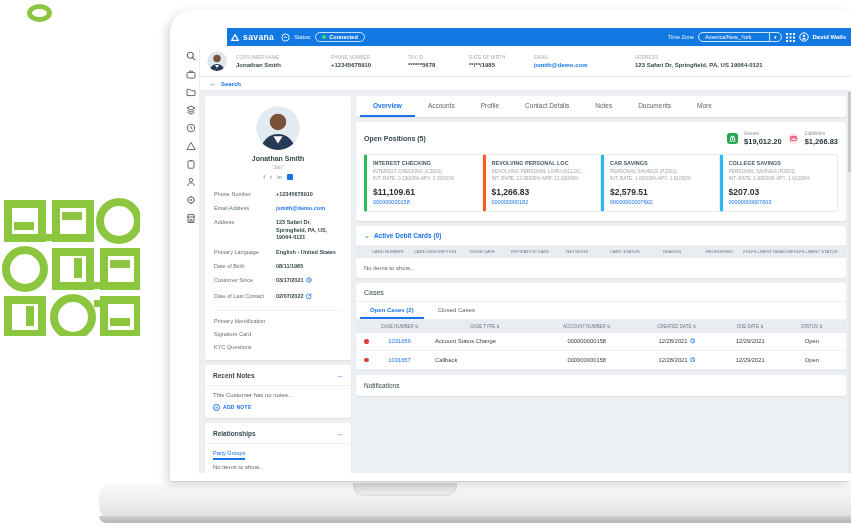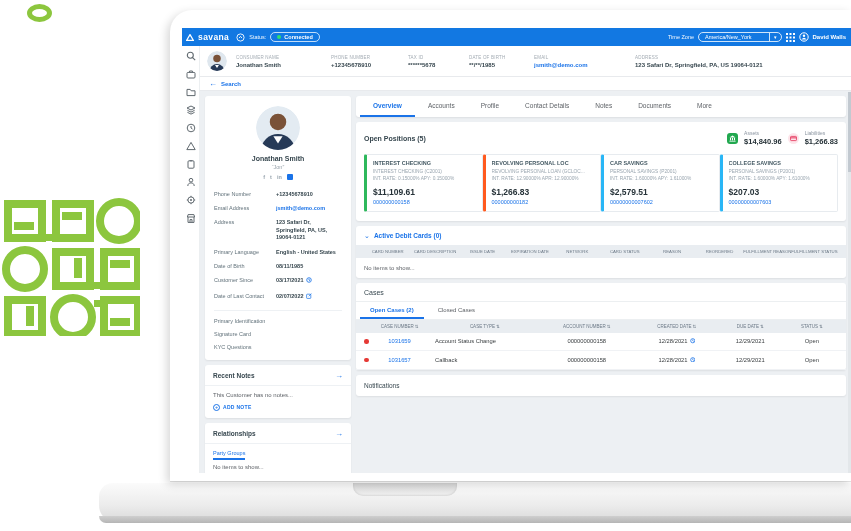--- a/index.html
+++ b/index.html
@@ -21,21 +21,21 @@
     background:linear-gradient(180deg,#d6d6d6,#f1f1f1); border-radius:0 0 10px 10px;
     box-shadow:inset 0 -1px 2px rgba(0,0,0,.10); }
   .screen { position:absolute; left:170px; top:10px; width:681px; height:471px;
     background:#fff; border-radius:22px 0 0 0;
     box-shadow:-3px 3px 10px rgba(0,0,0,.16), 0 1px 0 #e8e8e8; }
   .app { position:absolute; left:12px; top:18px; width:669px; height:445px;
     overflow:hidden; background:#fff; font-size:6px; color:#3c4043; }
 
   
   .topbar { height:18px; background:#1278e2; display:flex; align-items:center;
-    color:#fff; padding:0 5px 0 4px; gap:4px; }
+    color:#fff; padding:0 5px 0 4px; gap:4px;margin-left:45px; }
   .logo-tri { width:8px; height:7px; }
   .logo-text { font-size:8.5px; font-weight:bold; letter-spacing:.4px; margin-right:3px; }
   .tb-icon { display:inline-flex; align-items:center; }
   .tb-label { font-size:5.5px; opacity:.95; }
   .pill { display:flex; align-items:center; gap:3px; border:1px solid rgba(255,255,255,.75);
     border-radius:8px; padding:1px 6px; font-size:5.5px; }
   .status-dot { width:4px; height:4px; border-radius:50%; background:#2ee06c; }
   .status-text { font-weight:bold; font-size:5.5px; }
   .spacer { flex:1; }
   .tz-pill { display:flex; align-items:center; border:1px solid rgba(255,255,255,.8);
@@ -463,21 +463,21 @@
                   <svg width="7" height="7" viewBox="0 0 10 10" fill="#fff">
                         <path d="M5 0.8 L9.4 3.4 H0.6 Z"></path>
                         <rect x="1.4" y="4.2" width="1.5" height="3.4"></rect>
                         <rect x="4.25" y="4.2" width="1.5" height="3.4"></rect>
                         <rect x="7.1" y="4.2" width="1.5" height="3.4"></rect>
                         <rect x="0.6" y="8.2" width="8.8" height="1.2"></rect>
                       </svg>
                 </span>
                 <span>
                   <div class="tot-lab">Assets</div>
-                  <div class="tot-val">$14,840.96</div>
+                  <div class="tot-val">$19,012.20</div>
                 </span>
                 <span class="tot-ic liab">
                   <svg width="7" height="7" viewBox="0 0 10 10">
                         <rect x="0.8" y="2" width="8.4" height="6" rx="1" fill="none" stroke="#e5345a" stroke-width="1.2"></rect>
                         <rect x="0.8" y="3.4" width="8.4" height="1.4" fill="#e5345a"></rect>
                       </svg>
                 </span>
                 <span>
                   <div class="tot-lab">Liabilities</div>
                   <div class="tot-val">$1,266.83</div>

